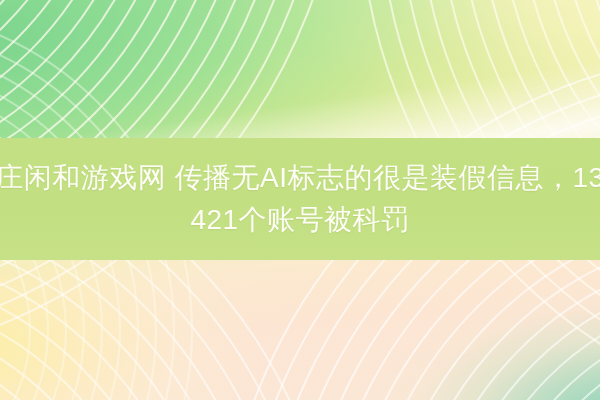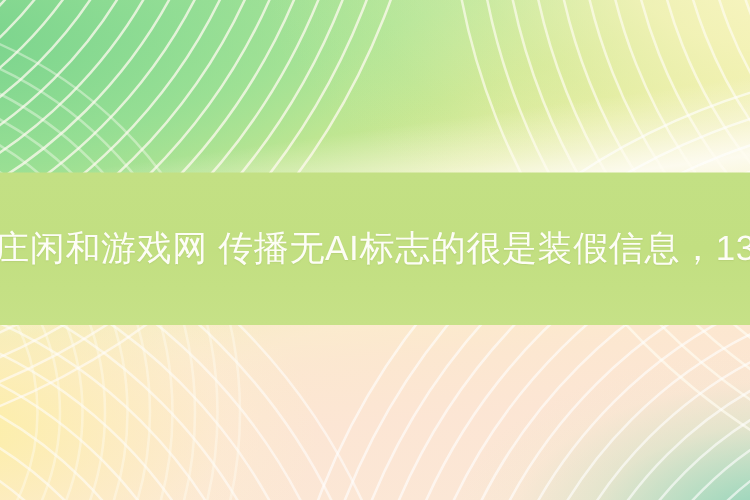--- a/index.html
+++ b/index.html
@@ -269,15 +269,16 @@
         <circle cx="120" cy="180" r="286"></circle>
       <circle cx="120" cy="180" r="304"></circle>
         <circle cx="120" cy="180" r="322"></circle>
     </svg>
   </div>
 
   <div class="green-band"></div>
 
   <div class="headline">
     <div class="line">庄闲和游戏网 传播无AI标志的很是装假信息，13</div>
+    <div class="line">421个账号被科罚</div>
   </div>
 
 </div>
 
 </body></html>

